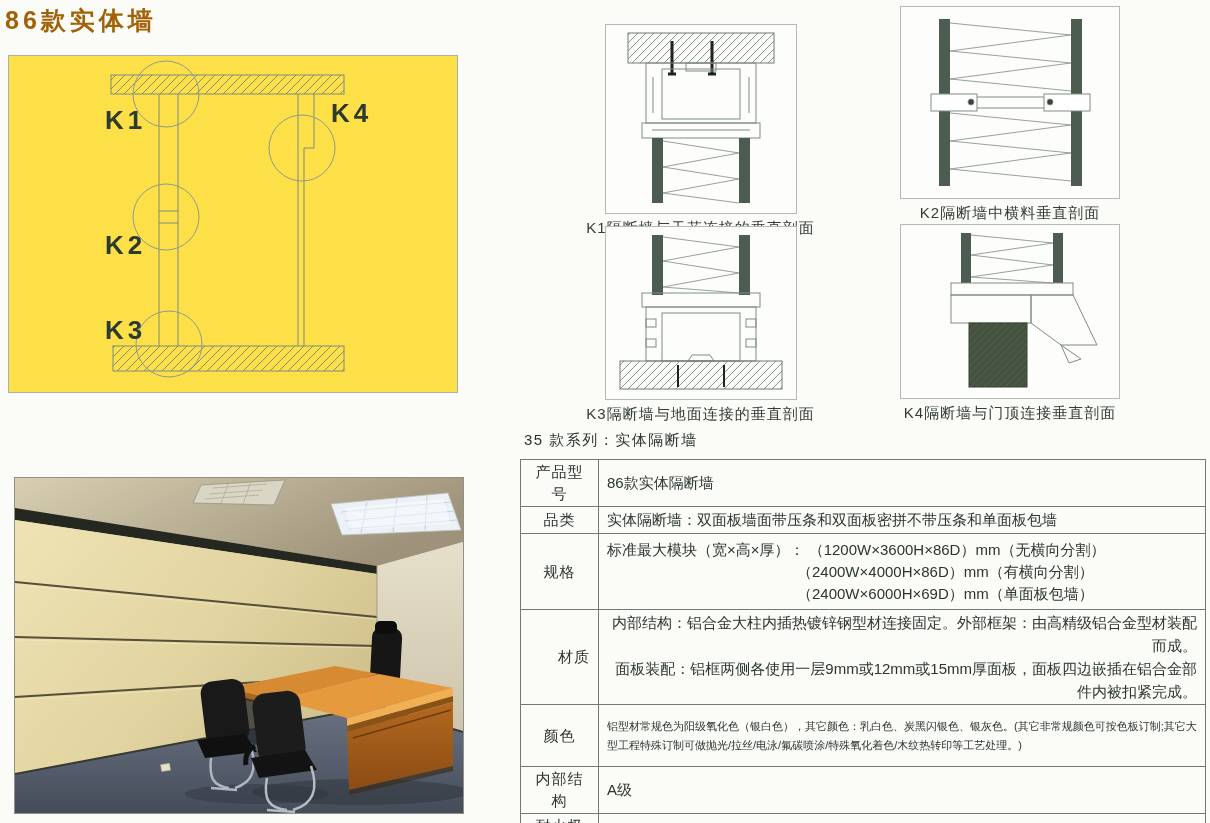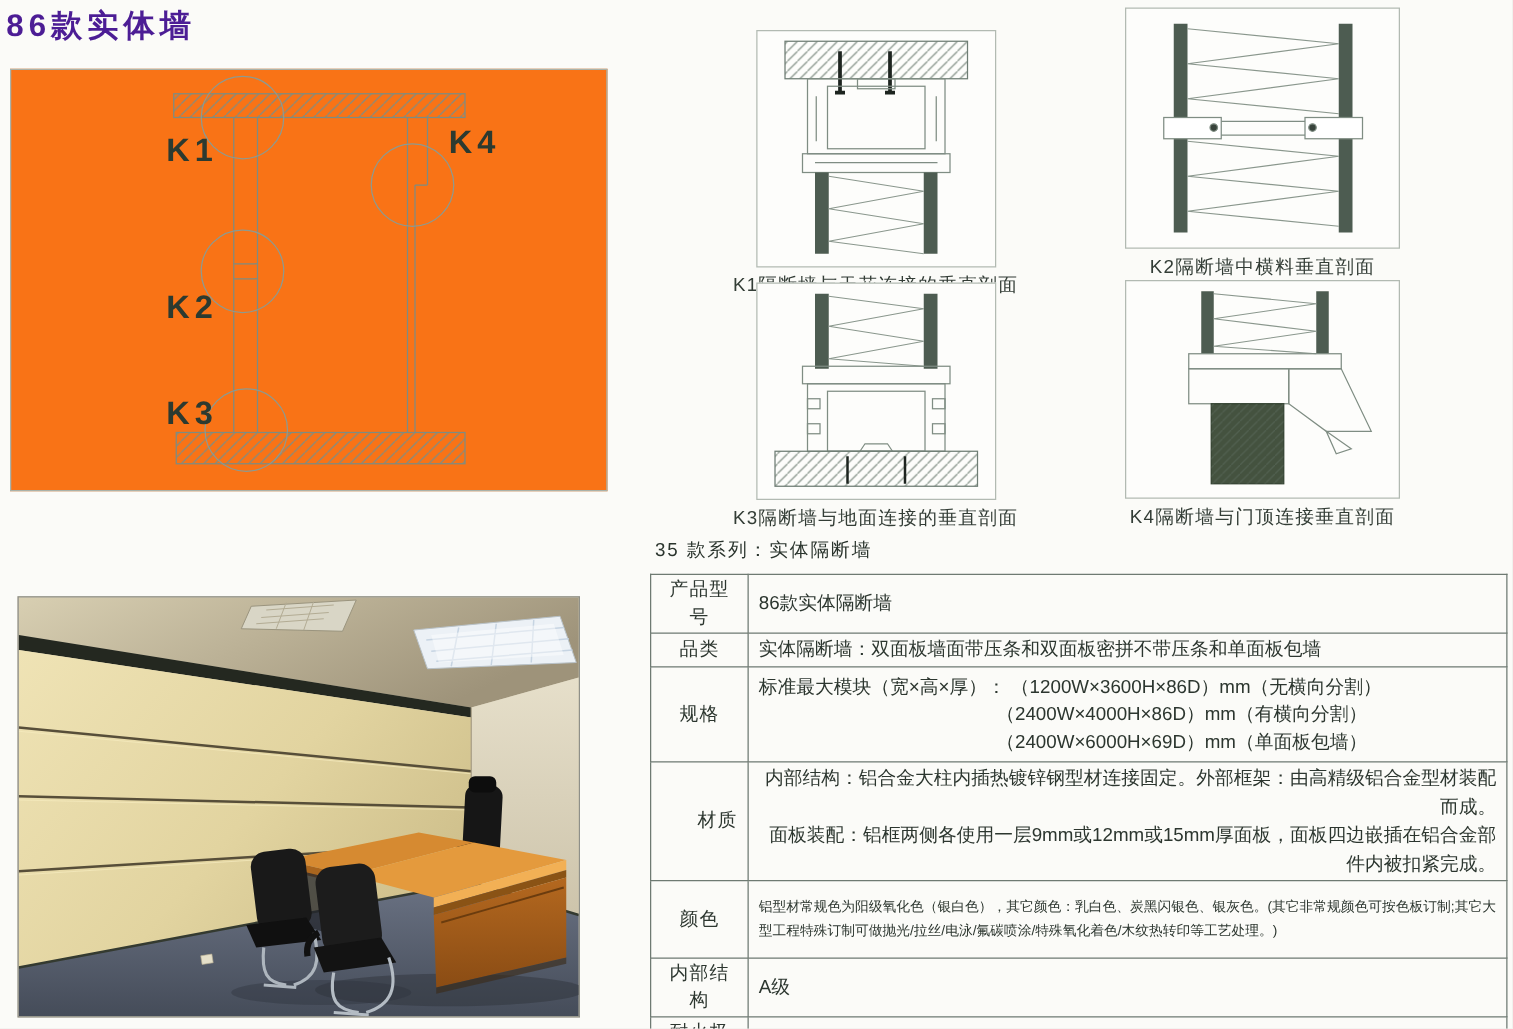--- a/index.html
+++ b/index.html
@@ -4,26 +4,26 @@
 <style>
   html,body{margin:0;padding:0;background:#e9e9e6;}
   .page{
     position:relative;width:1210px;height:823px;background:#fbfbf8;
     overflow:hidden;font-family:"Liberation Sans","DejaVu Sans",sans-serif;
     color:#2c362f;
   }
   
   .page-title{
     position:absolute;left:5px;top:4px;font-size:25px;font-weight:bold;
-    letter-spacing:4px;color:#4c1d95;
+    letter-spacing:4px;color:#a16207;
   }
   
   .overview-box{
     position:absolute;left:8px;top:55px;width:448px;height:336px;
-    border:1px solid #a9b2aa;background:#f97316;padding-left:28px;
+    border:1px solid #a9b2aa;background:#fde047;
   }
   
   .fig{position:absolute;text-align:center;}
   .fig-box{border:1px solid #b2bab2;background:#fdfdfb;margin:0 auto;}
   .fig-caption{
     margin-top:5px;font-size:15px;letter-spacing:1px;color:#333d36;
     white-space:nowrap;
   }
   .fig-k1{left:578px;top:24px;width:245px;}
   .fig-k2{left:886px;top:6px;width:248px;}

